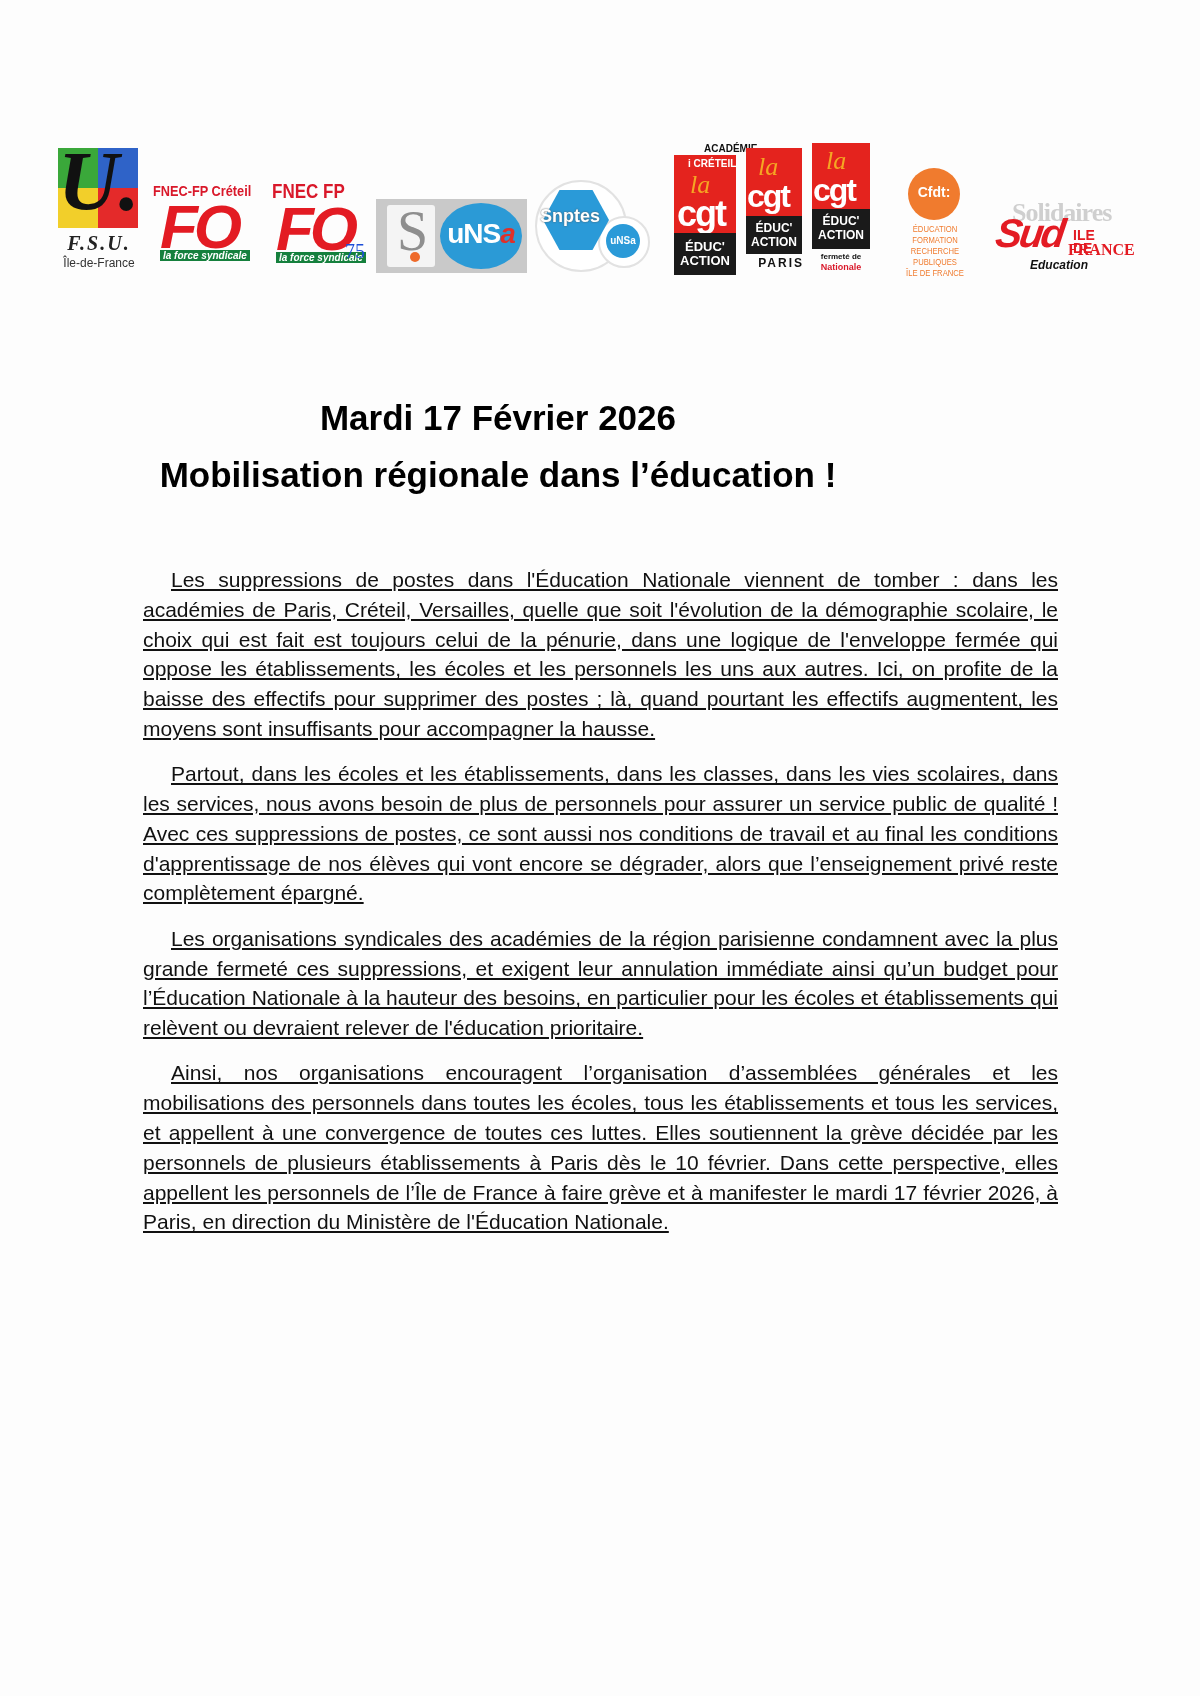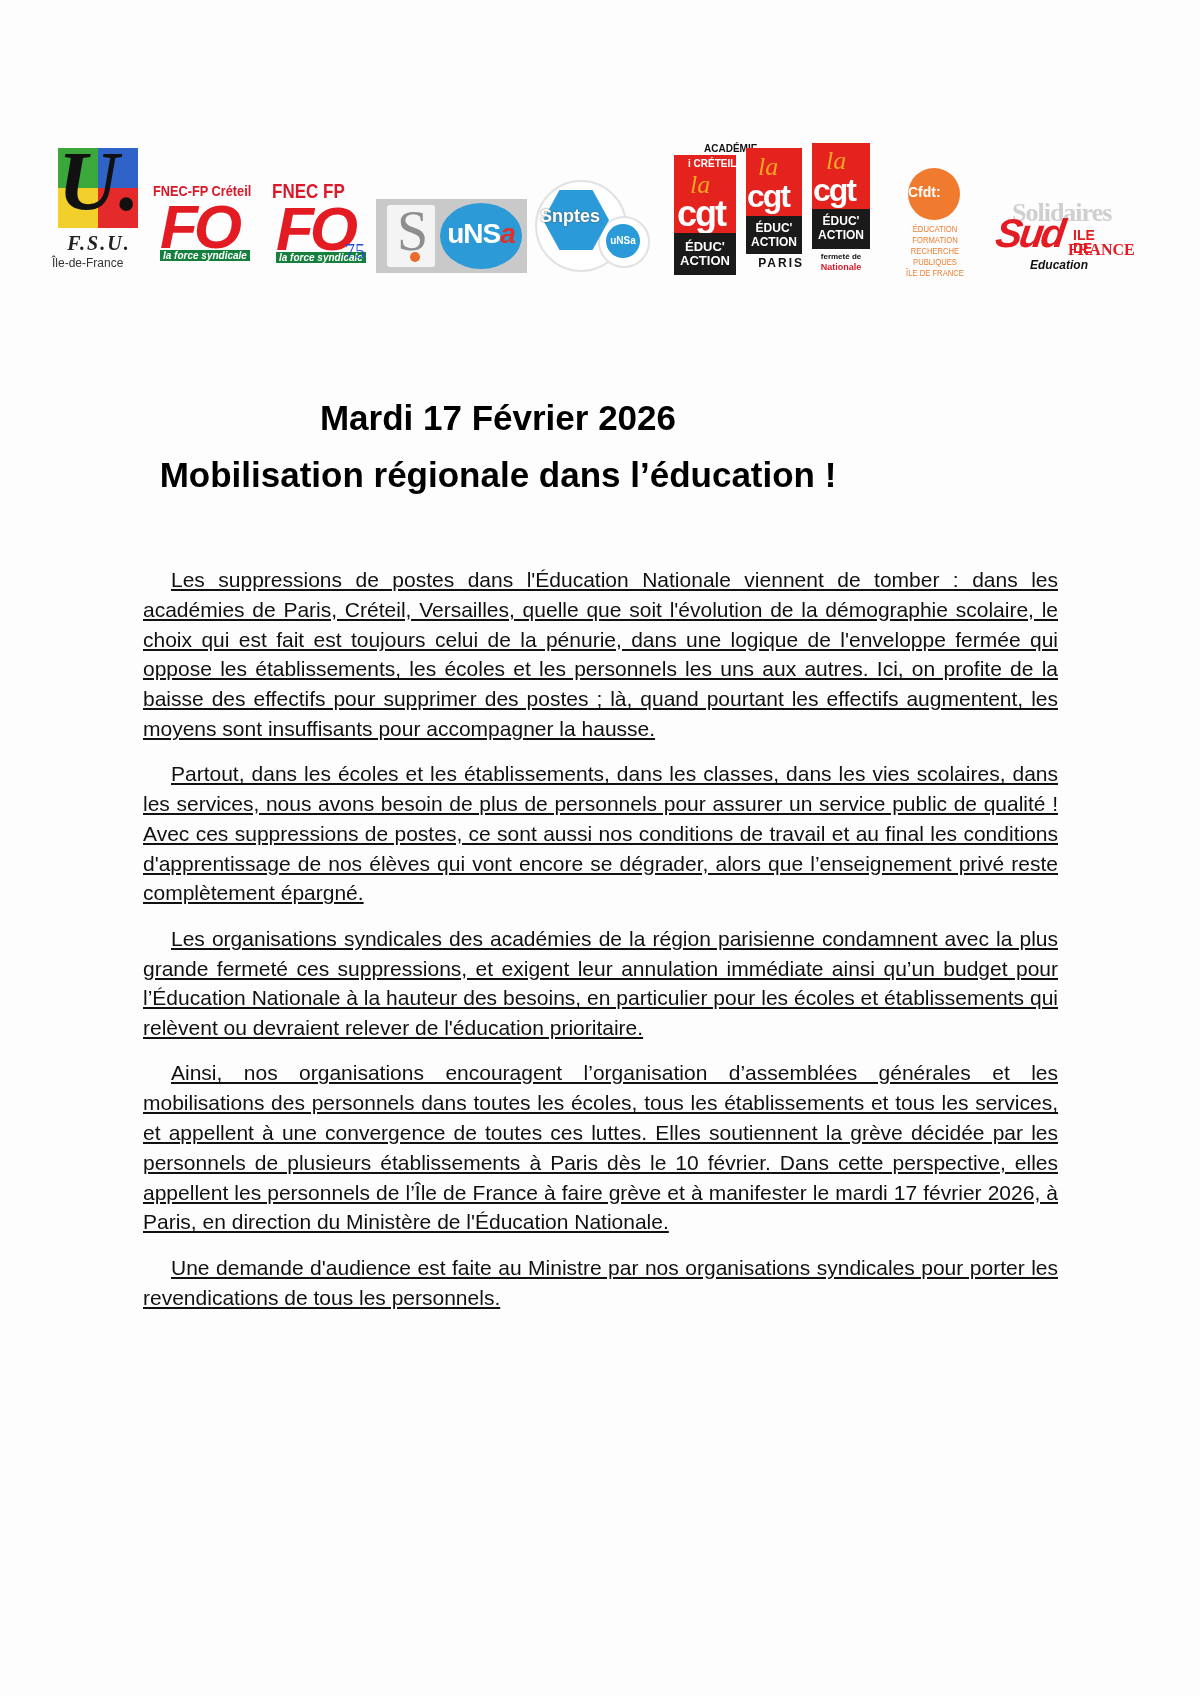--- a/index.html
+++ b/index.html
@@ -19,21 +19,21 @@
   .fsu-q.g { left: 0; top: 0; background: #3aa83a; }
   .fsu-q.b { left: 40px; top: 0; background: #2f63c8; }
   .fsu-q.y { left: 0; top: 40px; background: #f2cf2a; }
   .fsu-q.r { left: 40px; top: 40px; background: #e42a2a; }
   .fsu-U { position: absolute; left: 58px; top: 140px; width: 80px; text-align: center;
     font-family: "Liberation Serif", serif; font-style: italic; font-weight: bold;
     font-size: 84px; line-height: 84px; color: #111; }
   .fsu-name { position: absolute; left: 54px; top: 232px; width: 90px; text-align: center;
     font-family: "Liberation Serif", serif; font-style: italic; font-weight: bold;
     font-size: 20px; letter-spacing: 2px; color: #222; }
-  .fsu-region { position: absolute; left: 52px; top: 256px; width: 94px; 
+  .fsu-region { position: absolute; left: 52px; top: 256px; width: 94px; text-align: center;
     font-size: 12px; color: #333; }
 
   
   .fo-head { position: absolute; font-weight: bold; color: #d9182a; font-size: 15px;
     transform: scaleX(0.85); transform-origin: left center; white-space: nowrap; }
   .fo-big { position: absolute; font-weight: bold; font-style: italic; color: #e31b23;
     font-size: 62px; line-height: 62px; letter-spacing: -4px; }
   .fo-tag { position: absolute; font-weight: bold; font-style: italic; color: #fff;
     background: #15803d; font-size: 10px; padding: 0 3px; white-space: nowrap; }
   .fo-75 { position: absolute; left: 345px; top: 240px; font-family: "Liberation Serif", serif;
@@ -73,21 +73,21 @@
   .cgt-crt { position: absolute; font-weight: bold; font-size: 10px; color: #fff; white-space: nowrap; }
   .cgt-paris { position: absolute; left: 744px; top: 256px; width: 60px; text-align: right;
     font-weight: bold; font-size: 12px; letter-spacing: 2px; color: #111; }
   .cgt-acad { position: absolute; left: 810px; top: 252px; width: 62px; text-align: center;
     font-weight: bold; font-size: 8px; color: #111; }
   .cgt-vers { position: absolute; left: 810px; top: 262px; width: 62px; text-align: center;
     font-weight: bold; font-size: 9px; color: #d9182a; }
 
   
   .cfdt-circle { position: absolute; left: 908px; top: 168px; width: 52px; height: 52px; border-radius: 50%; background: #f07b2e; }
-  .cfdt-txt { position: absolute; left: 908px; top: 184px; width: 52px; text-align: left; font-weight: bold; font-size: 14px; color: #fff; }
+  .cfdt-txt { position: absolute; left: 908px; top: 184px; width: 52px; text-align: center; font-weight: bold; font-size: 14px; color: #fff; }
   .cfdt-sub { position: absolute; left: 890px; top: 224px; width: 90px; text-align: center; font-size: 8.5px;
     line-height: 11px; color: #f07b2e; transform: scaleX(0.9); }
 
   
   .sud-sol { position: absolute; left: 1012px; top: 198px; font-family: "Liberation Serif", serif; font-weight: bold;
     font-size: 26px; color: #cfcfcf; letter-spacing: -1px; }
   .sud-word { position: absolute; left: 996px; top: 213px; font-weight: bold; font-style: italic; font-size: 40px;
     line-height: 40px; color: #e31b23; letter-spacing: -3px; transform: skewX(-8deg); }
   .sud-ile { position: absolute; left: 1073px; top: 229px; font-weight: bold; font-size: 14px; line-height: 13px; color: #e31b23; }
   .sud-fr { position: absolute; left: 1068px; top: 242px; font-weight: bold; font-size: 16px; line-height: 15px; color: #e31b23; font-family: Liberation Serif, serif; }
@@ -194,14 +194,13 @@
 </div>
 
 <h1 class="title l1" style="margin:0;">Mardi 17 Février 2026</h1>
 <h1 class="title l2" style="margin:0;">Mobilisation régionale dans l’éducation !</h1>
 
 <div class="body">
   <p>Les suppressions de postes dans l'Éducation Nationale viennent de tomber : dans les académies de Paris, Créteil, Versailles, quelle que soit l'évolution de la démographie scolaire, le choix qui est fait est toujours celui de la pénurie, dans une logique de l'enveloppe fermée qui oppose les établissements, les écoles et les personnels les uns aux autres. Ici, on profite de la baisse des effectifs pour supprimer des postes ; là, quand pourtant les effectifs augmentent, les moyens sont insuffisants pour accompagner la hausse.</p>
   <p>Partout, dans les écoles et les établissements, dans les classes, dans les vies scolaires, dans les services, nous avons besoin de plus de personnels pour assurer un service public de qualité ! Avec ces suppressions de postes, ce sont aussi nos conditions de travail et au final les conditions d'apprentissage de nos élèves qui vont encore se dégrader, alors que l’enseignement privé reste complètement épargné.</p>
   <p>Les organisations syndicales des académies de la région parisienne condamnent avec la plus grande fermeté ces suppressions, et exigent leur annulation immédiate ainsi qu’un budget pour l’Éducation Nationale à la hauteur des besoins, en particulier pour les écoles et établissements qui relèvent ou devraient relever de l'éducation prioritaire.</p>
   <p>Ainsi, nos organisations encouragent l’organisation d’assemblées générales et les mobilisations des personnels dans toutes les écoles, tous les établissements et tous les services, et appellent à une convergence de toutes ces luttes. Elles soutiennent la grève décidée par les personnels de plusieurs établissements à Paris dès le 10 février. Dans cette perspective, elles appellent les personnels de l’Île de France à faire grève et à manifester le mardi 17 février 2026, à Paris, en direction du Ministère de l'Éducation Nationale.</p>
-  <p>Une demande d'audience est faite au Ministre par nos organisations syndicales pour porter les revendications de tous les personnels.</p>
 </div>
 
 </body></html>

